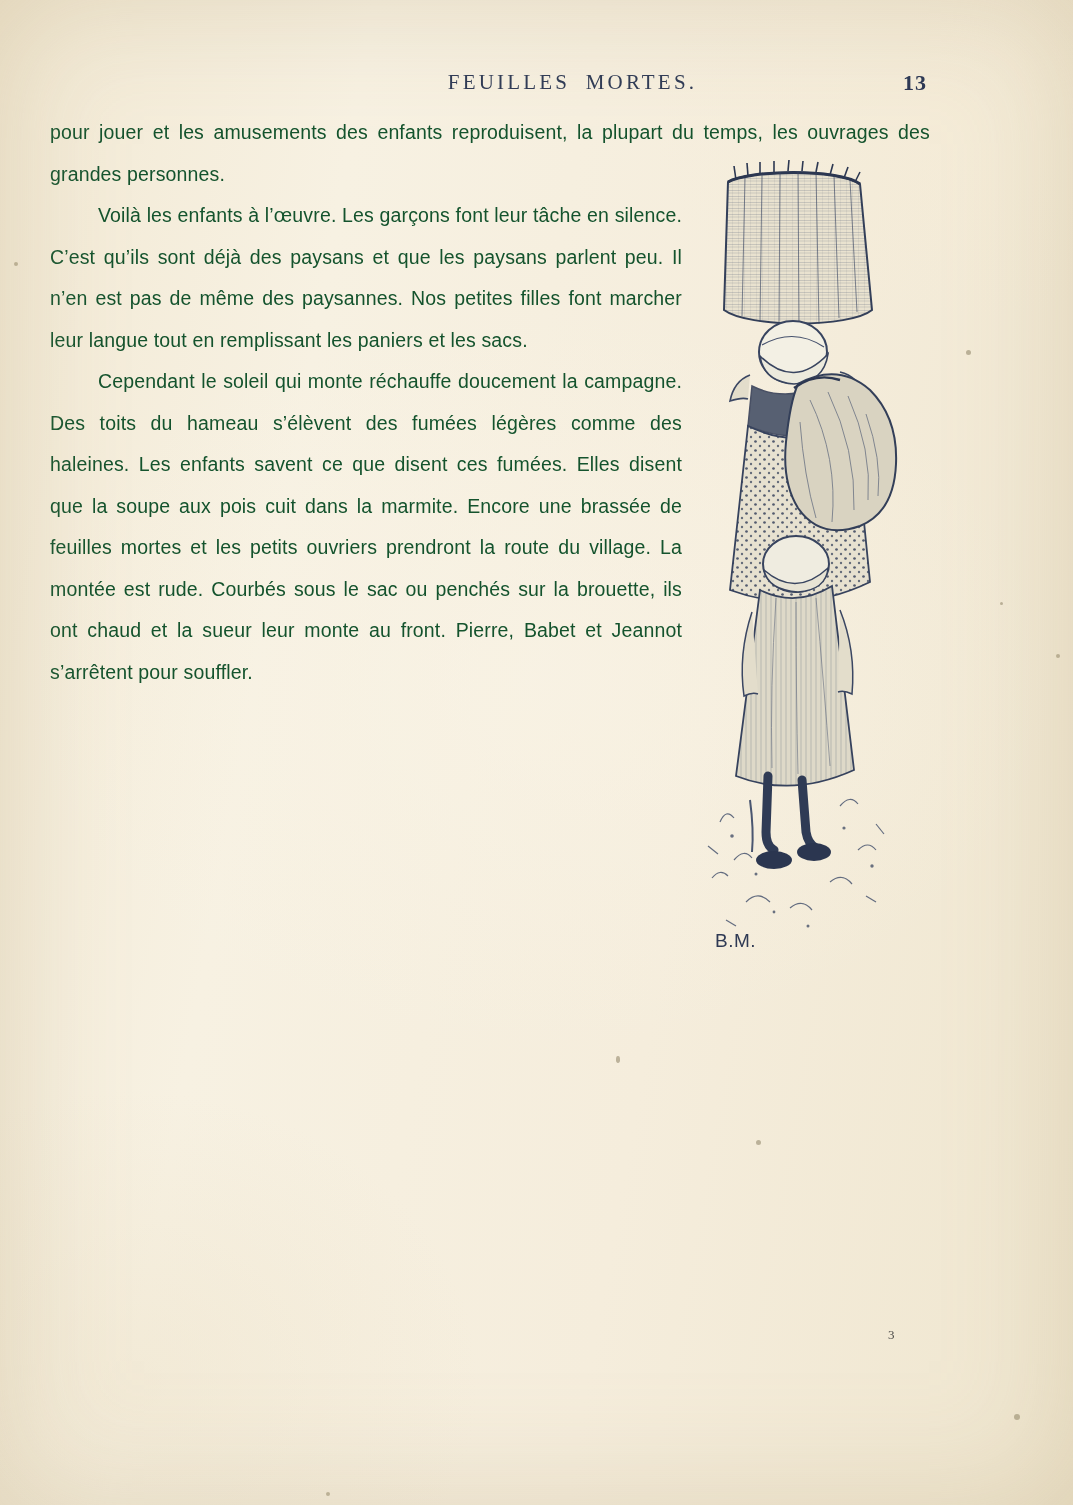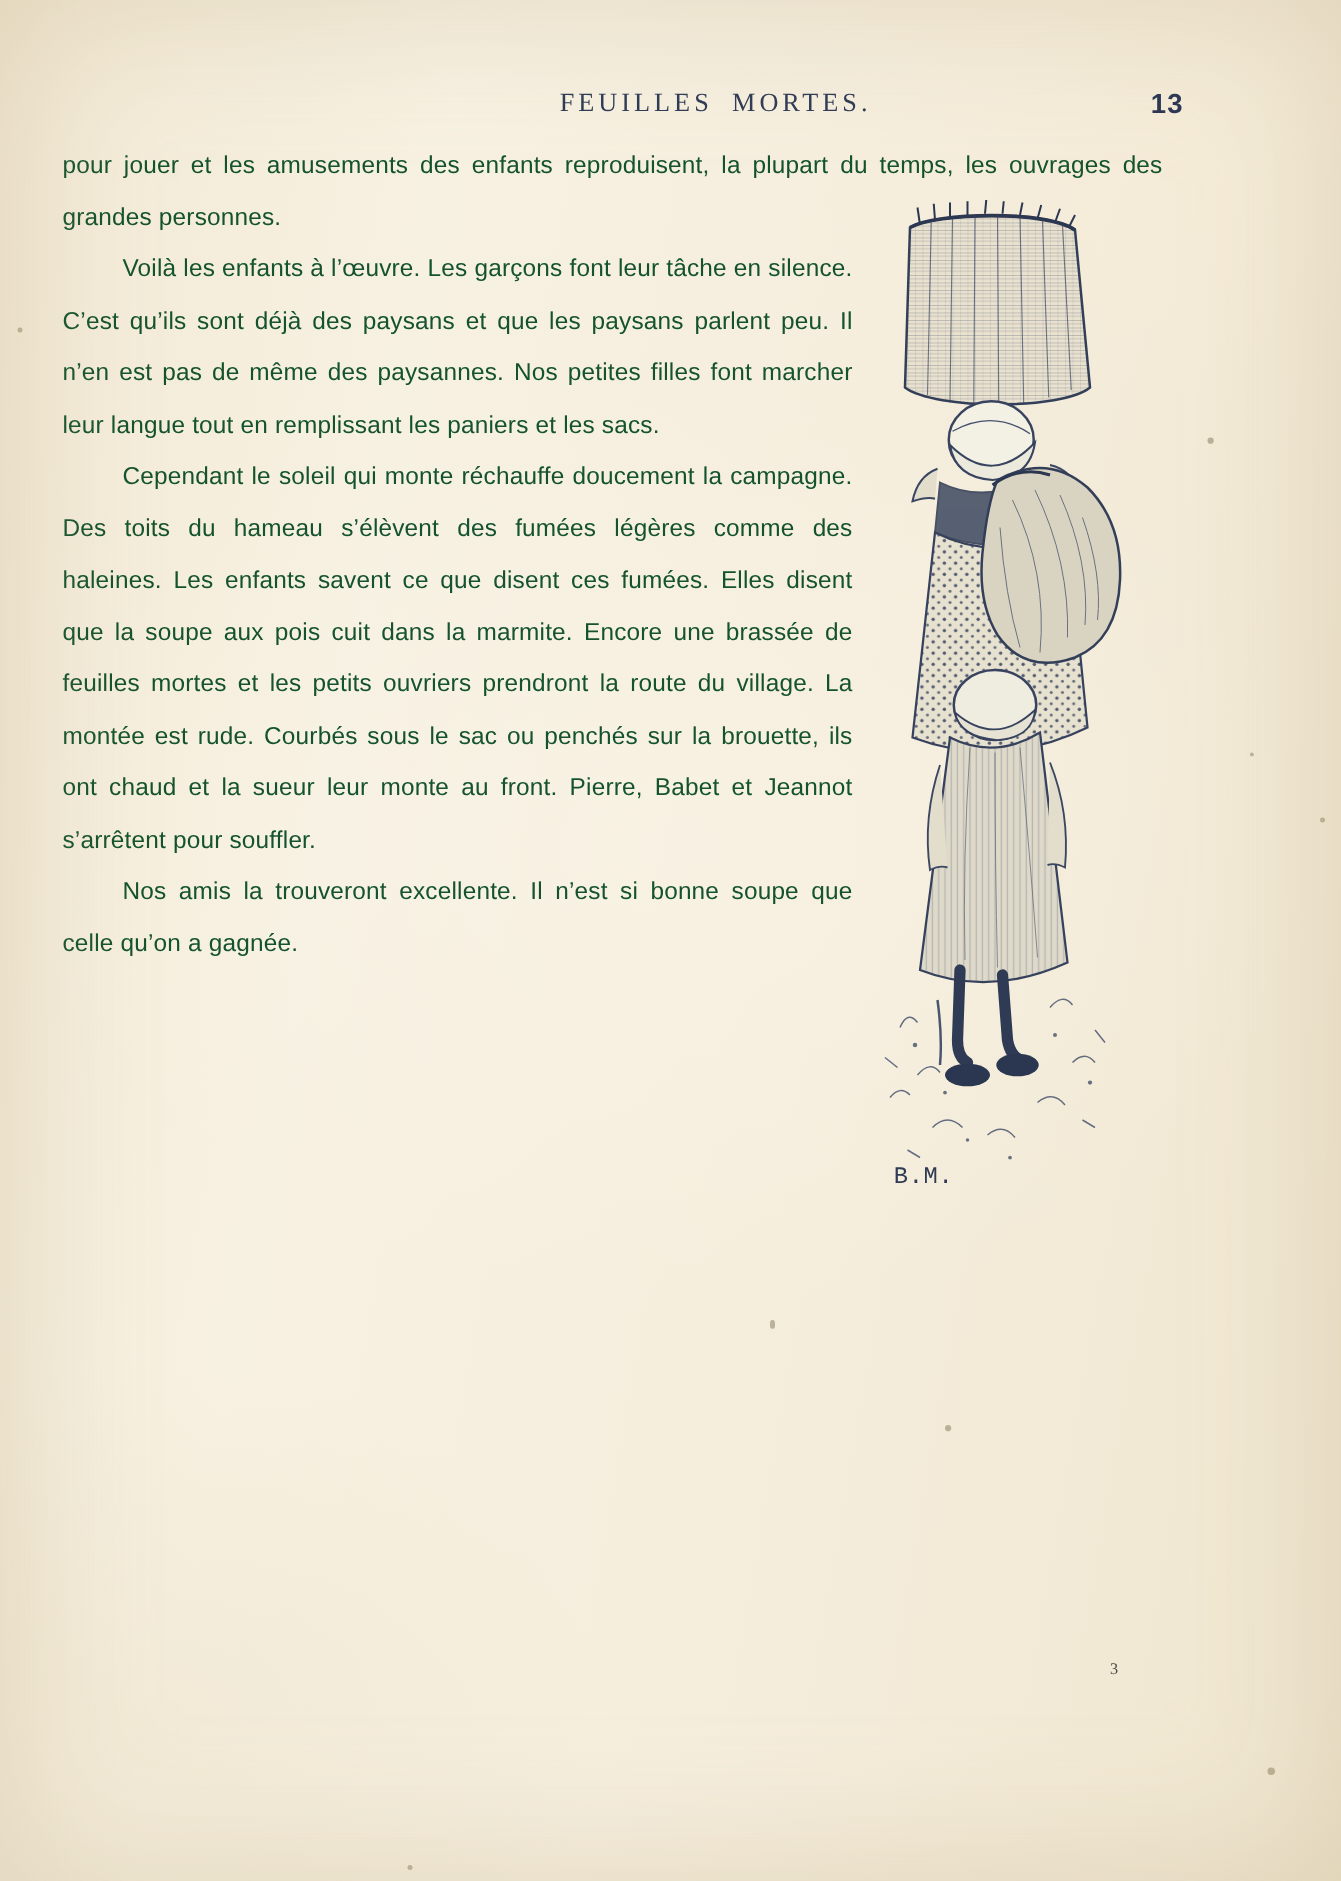--- a/index.html
+++ b/index.html
@@ -46,22 +46,22 @@
     font-family: "Liberation Serif", serif;
     font-size: 21px;
     letter-spacing: 3.2px;
     color: #2e3a55;
     word-spacing: 7px;
     padding-left: 36px;
   }
   .folio {
     position: absolute;
     top: 70px;
-    right: 126px;
-    font-family: Liberation Sans, sans-serif;
+    right: 146px;
+    font-family: Liberation Serif, serif;
     font-size: 22px;
     font-weight: bold;
     color: #2a3654;
     letter-spacing: 1px;
   }
 
   
   .textblock {
     position: absolute;
     top: 112px;
@@ -91,21 +91,21 @@
     top: 160px;
     left: 690px;
     width: 250px;
     height: 790px;
   }
   .illustration svg { display: block; }
   .artist-monogram {
     position: absolute;
     left: 715px;
     top: 930px;
-    font-family: Liberation Mono, monospace;
+    font-family: Liberation Sans, sans-serif;
     font-size: 19px;
     color: #2f3a54;
     letter-spacing: 0.5px;
   }
 
   
   .sheet-signature {
     position: absolute;
     left: 888px;
     top: 1327px;
@@ -257,21 +257,20 @@
       </g>
     </svg>
   </div>
 
   <div class="artist-monogram">B.M.</div>
 
   <div class="textblock">
     <p class="para full-width">pour jouer et les amusements des enfants reproduisent, la plupart du temps, les ouvrages des grandes personnes.</p>
     <p class="para narrow indent">Voilà les enfants à l’œuvre. Les garçons font leur tâche en silence. C’est qu’ils sont déjà des paysans et que les paysans parlent peu. Il n’en est pas de même des paysannes. Nos petites filles font marcher leur langue tout en remplissant les paniers et les sacs.</p>
     <p class="para narrow indent">Cependant le soleil qui monte réchauffe doucement la campagne. Des toits du hameau s’élèvent des fumées légères comme des haleines. Les enfants savent ce que disent ces fumées. Elles disent que la soupe aux pois cuit dans la marmite. Encore une brassée de feuilles mortes et les petits ouvriers prendront la route du village. La montée est rude. Courbés sous le sac ou penchés sur la brouette, ils ont chaud et la sueur leur monte au front. Pierre, Babet et Jeannot s’arrêtent pour souffler.</p>
-    <p class="para narrow indent">Nos amis la trouveront excellente. Il n’est si bonne soupe que celle qu’on a gagnée.</p>
   </div>
 
   <div class="sheet-signature">3</div>
 
   <span class="speck" style="left:14px;  top:262px;  width:4px; height:4px;"></span>
   <span class="speck" style="left:966px; top:350px;  width:5px; height:5px;"></span>
   <span class="speck" style="left:1000px;top:602px;  width:3px; height:3px;"></span>
   <span class="speck" style="left:1056px;top:654px;  width:4px; height:4px;"></span>
   <span class="speck" style="left:616px; top:1056px; width:4px; height:7px; border-radius:40%;"></span>
   <span class="speck" style="left:756px; top:1140px; width:5px; height:5px;"></span>

